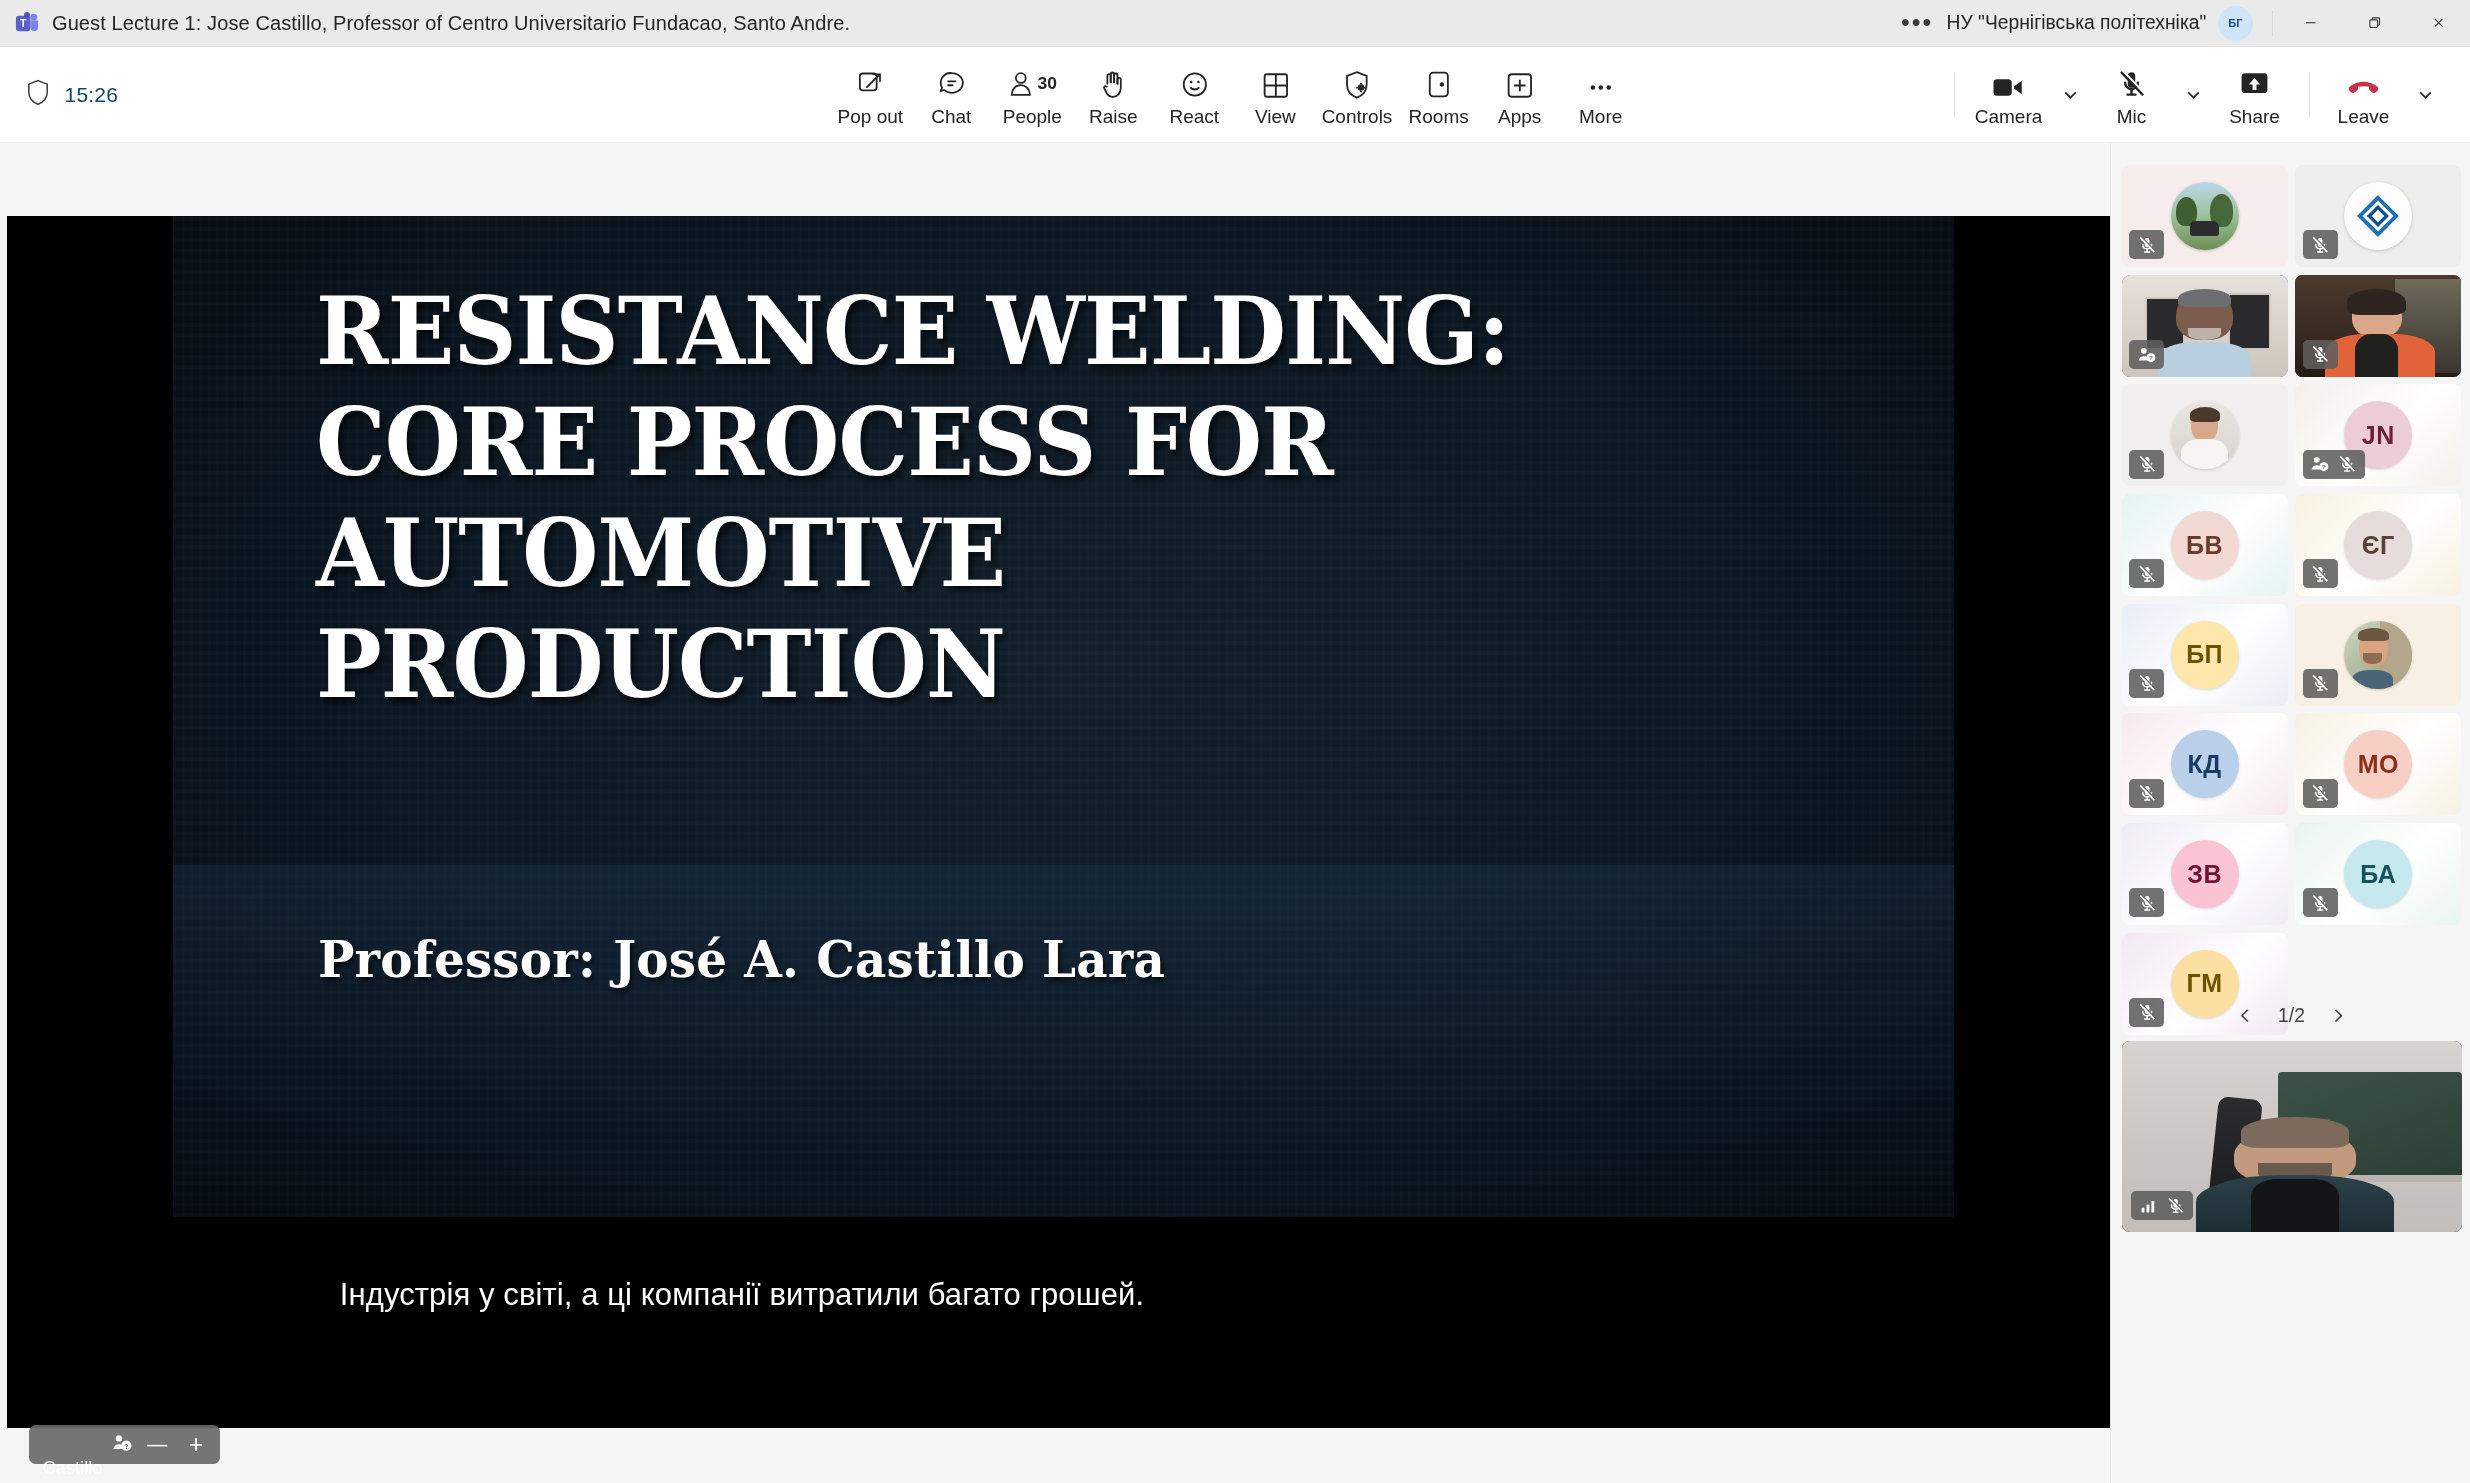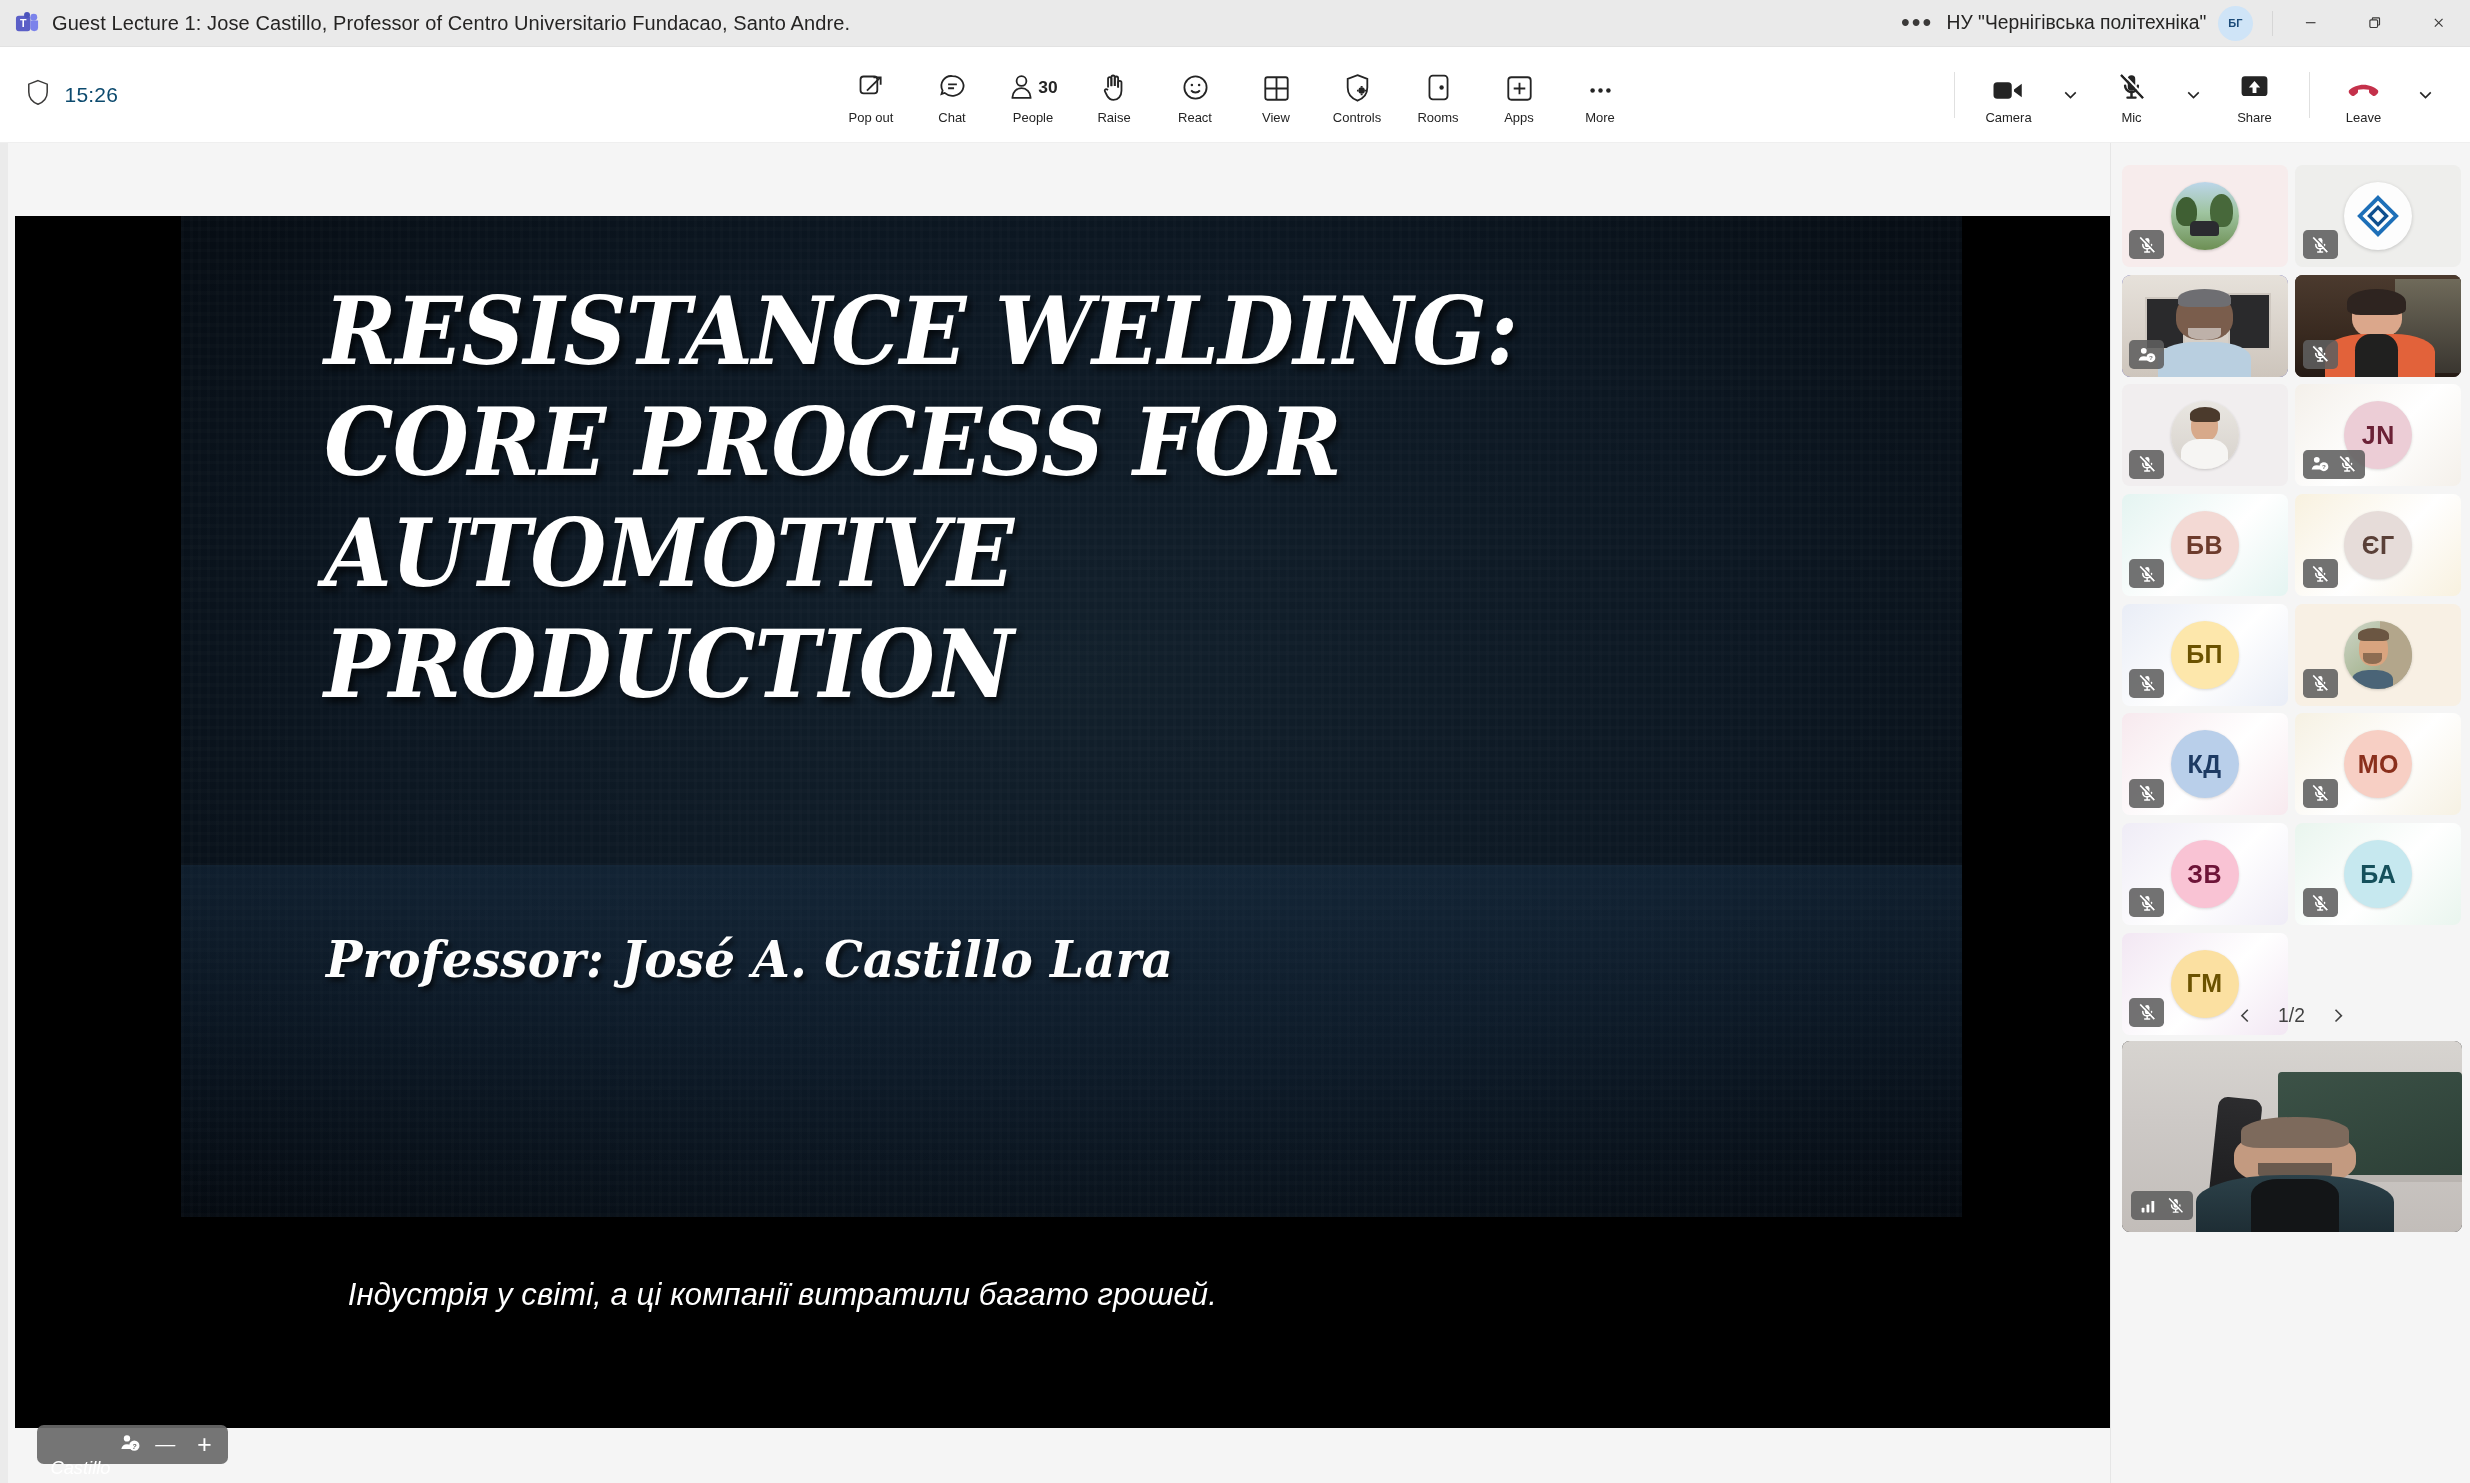--- a/index.html
+++ b/index.html
@@ -59,33 +59,32 @@
     display:flex; align-items:center;
   }
   .tl-right { margin-left:auto; display:flex; align-items:center; margin-right: 25px; }
 
   .tbtn {
     display: flex; flex-direction: column; align-items: center; justify-content: center;
     min-width: 81px; height: 75px; border-radius: 5.8px; padding: 3.9px 5.8px 1.9px;
     color: #242424; cursor: default; position: relative;
   }
   .tbtn .ic { height: 37px; display:flex; align-items:flex-end; justify-content:center; position:relative;text-align:right;}
-  .tbtn .lbl { font-size: 13px; margin-top: 6.8px; white-space: nowrap; }
+  .tbtn .lbl { font-size: 19px; margin-top: 6.8px; white-space: nowrap; }
   .people-count {
     font-size: 17.4px; font-weight: bold; margin-left: 2.9px; line-height: 1;
     position:relative; top:-6.8px;
   }
   .v-sep { width:1px; height:46px; background:#e0e0e0; margin: 0 13.5px; }
   .caret { width: 42px; height: 75px; display:flex; align-items:center; justify-content:center; border-radius:5.8px;}
 
   
   .stage {
-    position: absolute; left: 8px; top: 143px; width: 2110px; height: 1340px;
+    position: absolute; left: 0; top: 143px; width: 2110px; height: 1340px;
     background: #f5f5f5;
-    font-style: italic;
   }
   .share-frame {
     position: absolute; left: 6.8px; top: 73px; width: 2103px; height: 1212px;
     background: #000;
     overflow: hidden;
   }
   .slide {
     position: absolute; left: 166px; top: 0px; width: 1781px; height: 1001px;
     background:
       radial-gradient(ellipse at 50% 45%, #12202c 0%, #0c1722 55%, #050a10 100%);

